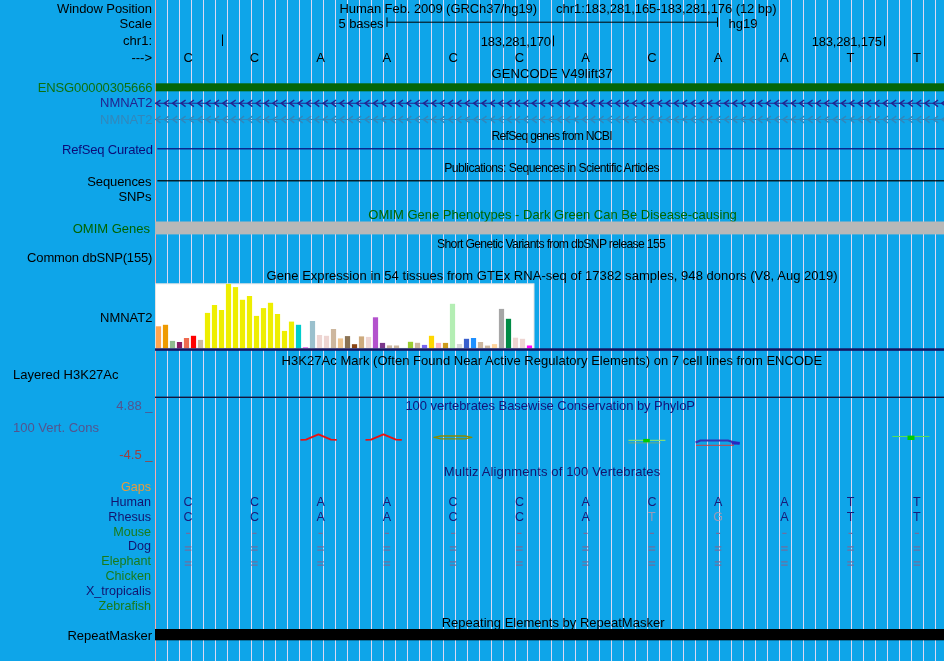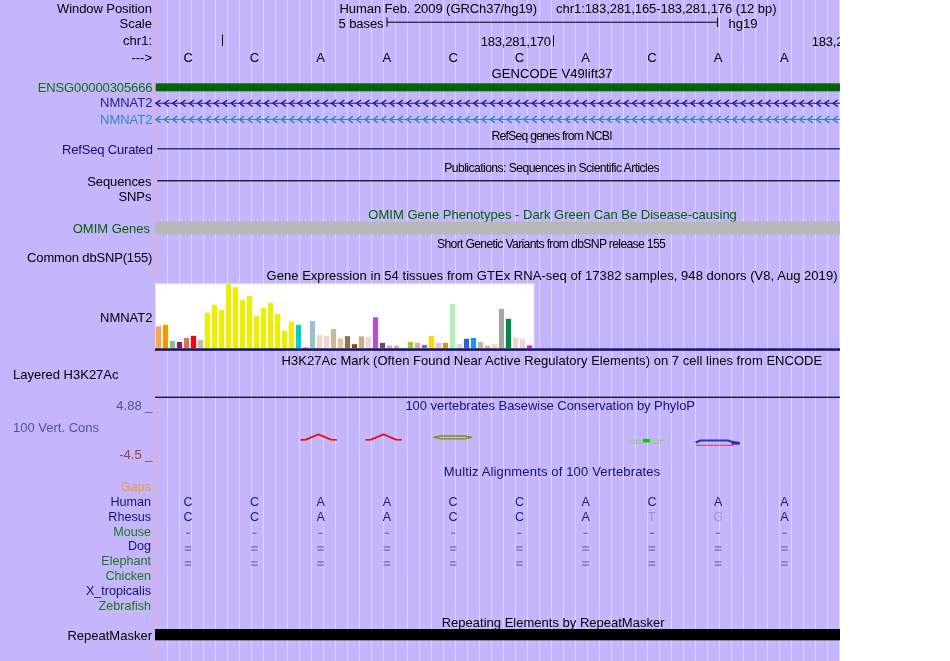--- a/index.html
+++ b/index.html
@@ -1,16 +1,16 @@
 <!DOCTYPE html>
 <html><head>
 <meta charset="utf-8">
 <style>
 html,body{margin:0;padding:0;background:#fff;}
-#page{position:relative;width:840px;height:661px;overflow:hidden;background:#c4b5fd;
+#page{position:relative;width:944px;height:661px;overflow:hidden;background:#0ea5e9;
 font-family:"Liberation Sans",sans-serif;will-change:transform;}
 svg text{font-family:"Liberation Sans",sans-serif;}
 </style>
 </head>
 <body>
 <div id="page">
 <svg width="950" height="661" viewBox="0 0 950 661">
 <path d="M167.5 0V661 M179.5 0V661 M191.5 0V661 M203.5 0V661 M215.5 0V661 M227.5 0V661 M239.5 0V661 M251.5 0V661 M263.5 0V661 M275.5 0V661 M287.5 0V661 M299.5 0V661 M311.5 0V661 M323.5 0V661 M335.5 0V661 M347.5 0V661 M359.5 0V661 M371.5 0V661 M383.5 0V661 M395.5 0V661 M407.5 0V661 M419.5 0V661 M431.5 0V661 M443.5 0V661 M455.5 0V661 M467.5 0V661 M479.5 0V661 M491.5 0V661 M503.5 0V661 M515.5 0V661 M527.5 0V661 M539.5 0V661 M551.5 0V661 M563.5 0V661 M575.5 0V661 M587.5 0V661 M599.5 0V661 M611.5 0V661 M623.5 0V661 M635.5 0V661 M647.5 0V661 M659.5 0V661 M671.5 0V661 M683.5 0V661 M695.5 0V661 M707.5 0V661 M719.5 0V661 M731.5 0V661 M743.5 0V661 M755.5 0V661 M767.5 0V661 M779.5 0V661 M791.5 0V661 M803.5 0V661 M815.5 0V661 M827.5 0V661 M839.5 0V661 M851.5 0V661 M863.5 0V661 M875.5 0V661 M887.5 0V661 M899.5 0V661 M911.5 0V661 M923.5 0V661 M935.5 0V661 M947.5 0V661" stroke="#d9d9f4" stroke-width="1" fill="none"></path>
 <path d="M155.5 0V661" stroke="#f7abab" stroke-width="1" fill="none"></path>
 <text x="152" y="12.5" fill="#000000" text-anchor="end" textLength="95" font-size="13">Window Position</text>

